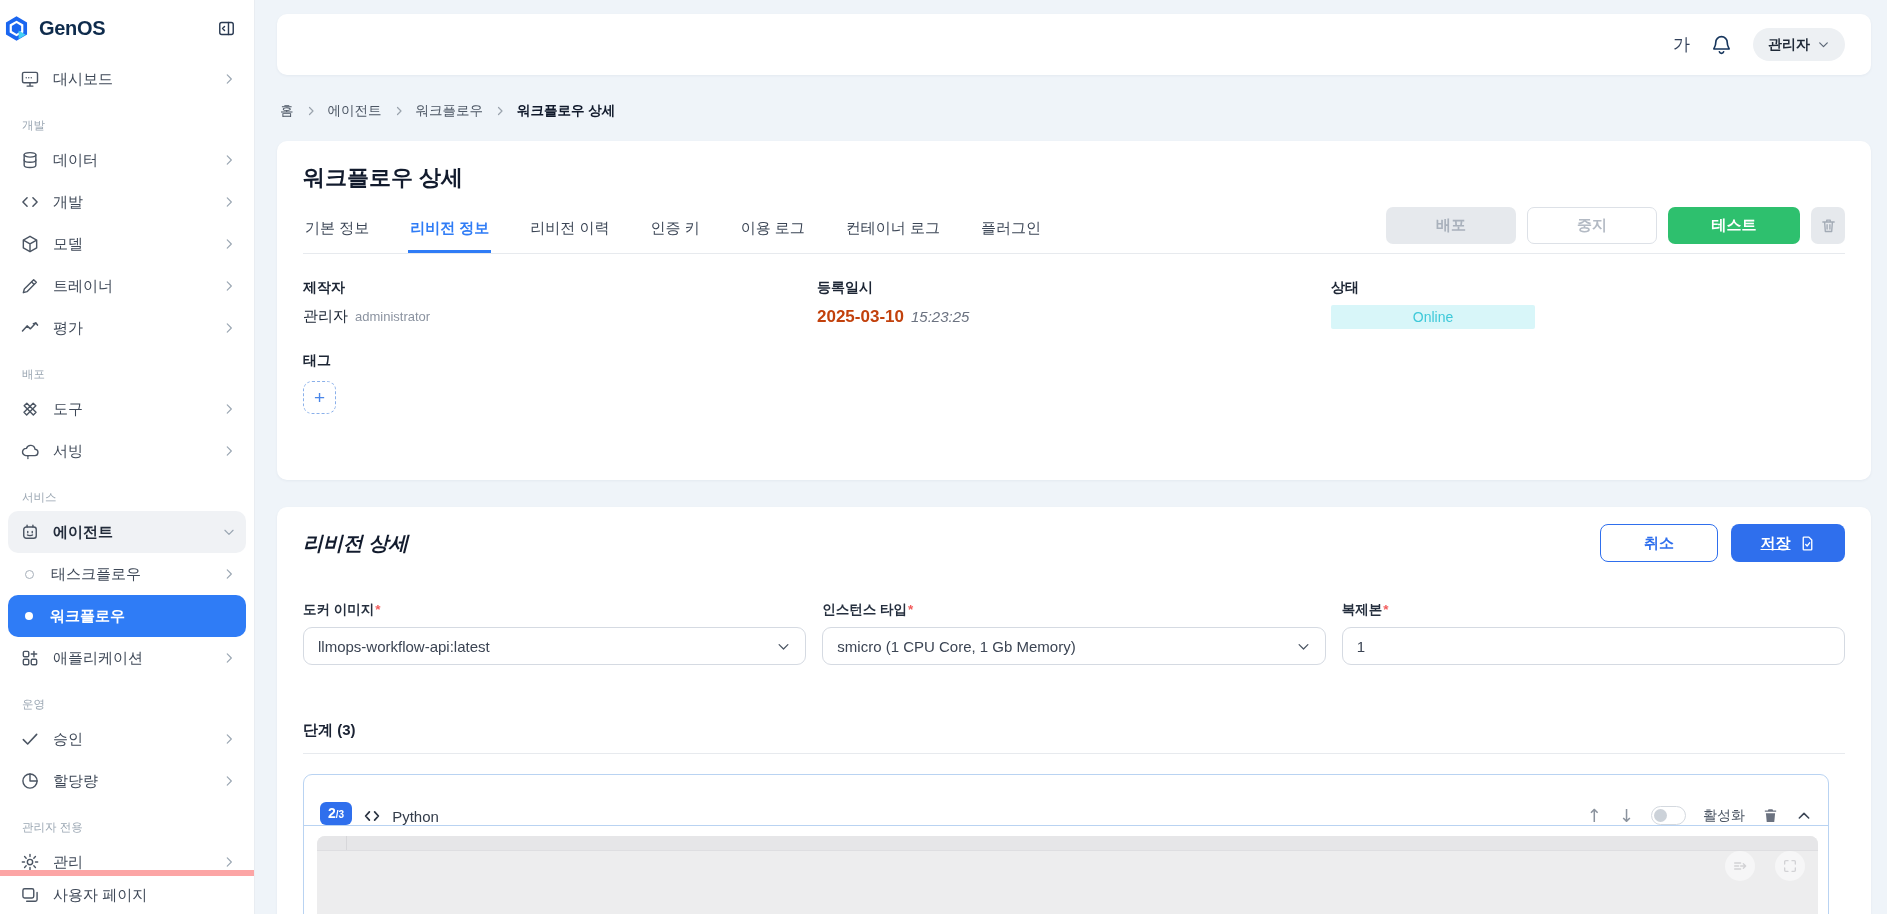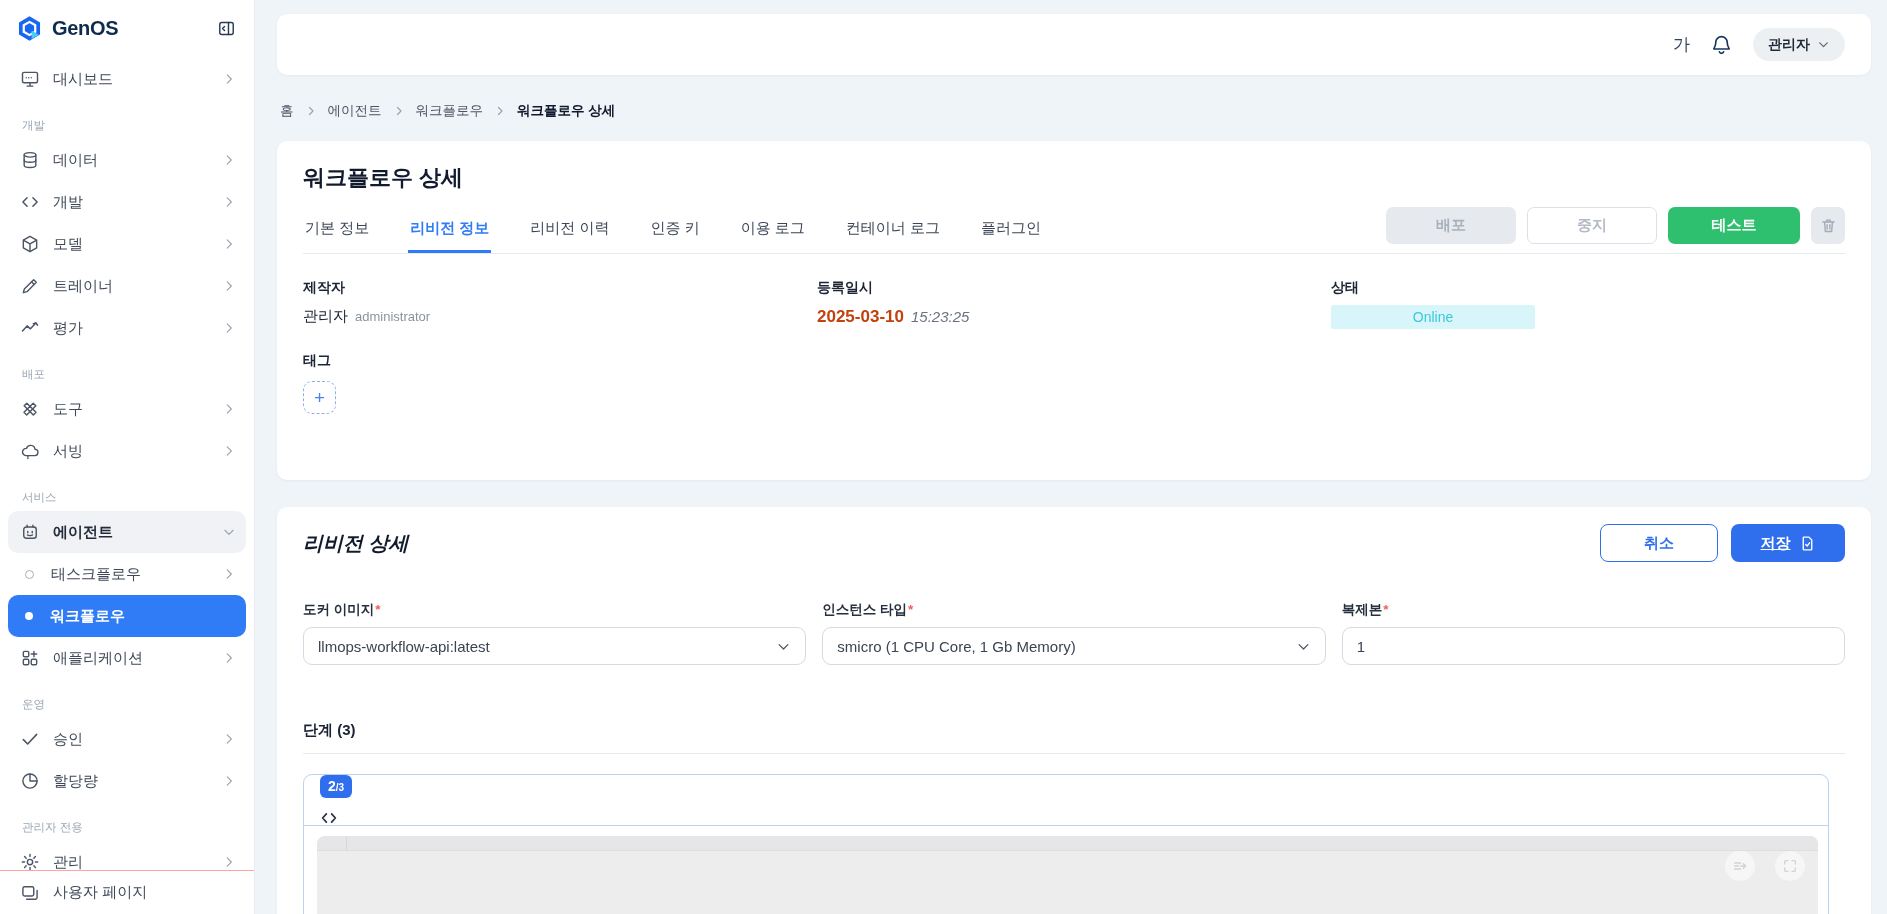--- a/index.html
+++ b/index.html
@@ -2,37 +2,37 @@
 <html><head>
 <meta charset="utf-8">
 <style>
   * { margin:0; padding:0; box-sizing:border-box; }
   html,body { width:1887px; height:914px; overflow:hidden; }
   body { font-family:"Liberation Sans","DejaVu Sans",sans-serif; background:#eff4f9; color:#1f2937; }
   .app { display:flex; width:1887px; height:914px; }
 
   
   .sidebar { width:255px; background:#fff; border-right:1px solid #e9edf2; position:relative; flex-shrink:0; }
-  .logo-row { height:56px; display:flex; align-items:center; padding:0 18px 0 16px; }
+  .logo-row { height:56px; display:flex; align-items:center; padding:0 18px 0 3px; }
   .logo-mark { width:27px; height:27px; margin-right:9px; }
   .logo-text { font-size:20px; font-weight:700; color:#0e2b4c; letter-spacing:-0.3px; }
   .collapse-btn { margin-left:auto; color:#2a3a52; display:flex; cursor:pointer; }
   .nav { padding:2px 0 0; }
   .nav-section { padding:18px 22px 6px; font-size:11.5px; color:#9aa6b2; }
   .nav-item { display:flex; align-items:center; height:42px; margin:0 8px; padding:0 10px 0 12px; gap:13px;
               font-size:15px; color:#3e4857; border-radius:10px; cursor:pointer; }
   .nav-item .icn { width:20px; height:20px; color:#4b5563; flex-shrink:0; display:flex; align-items:center; }
   .nav-item .chev { margin-left:auto; color:#9aa6b2; display:flex; }
   .nav-item.hl { background:#f0f2f5; font-weight:700; color:#222b3a; }
   .nav-item.active { background:#2f7cf6; color:#fff; font-weight:700; }
   .bullet-o { width:9px; height:9px; border:1.5px solid #a7b0ba; border-radius:50%; margin-left:5px; }
   .bullet-dot { width:8px; height:8px; background:#fff; border-radius:50%; margin-left:5px; }
   .sub-label { margin-left:4px; }
   .sidebar-footer { position:absolute; left:0; right:0; bottom:0; height:44px; background:#fff;
-                    border-top:1px solid #fca5a5; display:flex; align-items:center; padding:16px 20px; gap:13px;
+                    border-top:6px solid #fca5a5; display:flex; align-items:center; padding:16px 20px; gap:13px;
                     font-size:15px; color:#3e4857; cursor:pointer; }
   .sidebar-footer .icn { width:20px; height:20px; color:#4b5563; display:flex; }
 
   
   .main { flex:1; padding:14px 16px 0 22px; }
   .card { background:#fff; border-radius:10px; box-shadow:0 1px 3px rgba(23,37,84,0.05); }
 
   .topbar { height:61px; display:flex; align-items:center; justify-content:flex-end; gap:20px; padding:0 26px; }
   .font-btn { font-size:17px; color:#33415a; cursor:pointer; }
   .bell { color:#16355c; display:flex; cursor:pointer; }
@@ -87,22 +87,22 @@
   .req { color:#f25c5c; margin-left:1px; }
   .fld-box { margin-top:8px; height:38px; border:1px solid #d5dae2; border-radius:9px; background:#fff;
              display:flex; align-items:center; padding:0 14px; font-size:15px; color:#3b4453; cursor:pointer; }
   .fld-box .chev-sel { margin-left:auto; color:#4b5563; display:flex; }
   .fld-input { margin-top:8px; width:100%; height:38px; border:1px solid #d5dae2; border-radius:9px;
                padding:0 14px; font-size:15px; color:#3b4453; font-family:inherit; }
   .steps-title { margin-top:56px; font-size:15px; font-weight:700; color:#1a2233; }
   .steps-divider { margin-top:13px; border-bottom:1px solid #e7eaee; }
 
   .step-card { margin-top:20px; width:1526px; border:1.5px solid #b9d3f2; border-radius:9px; background:#fff; }
-  .step-header { height:51px; display:flex; align-items:flex-start; padding:0 16px; gap:11px;
-                 border-bottom:1.5px solid #b9d3f2;flex-direction:column; }
+  .step-header { height:51px; display:flex; align-items:flex-end; padding:0 16px; gap:11px;
+                 border-bottom:1.5px solid #b9d3f2; }
   .step-badge { background:#2f6fed; color:#fff; border-radius:6px; padding:4px 8px 5px; font-weight:700;
                 font-size:14px; line-height:1; }
   .step-badge .frac { font-size:10px; }
   .code-icn { color:#2a3342; display:flex; }
   .step-name { font-size:15px; color:#333c4a; }
   .step-controls { margin-left:auto; display:flex; align-items:center; gap:17px; }
   .arrow-btn { font-size:18px; color:#8b939e; cursor:pointer; line-height:1; font-family:"DejaVu Sans",sans-serif; }
   .toggle { width:35px; height:19px; border:1.5px solid #d4d9df; border-radius:10px; position:relative;
             background:#fff; cursor:pointer; }
   .toggle .knob { position:absolute; left:2px; top:1.5px; width:13px; height:13px; border-radius:50%; background:#ccd2d9; }

